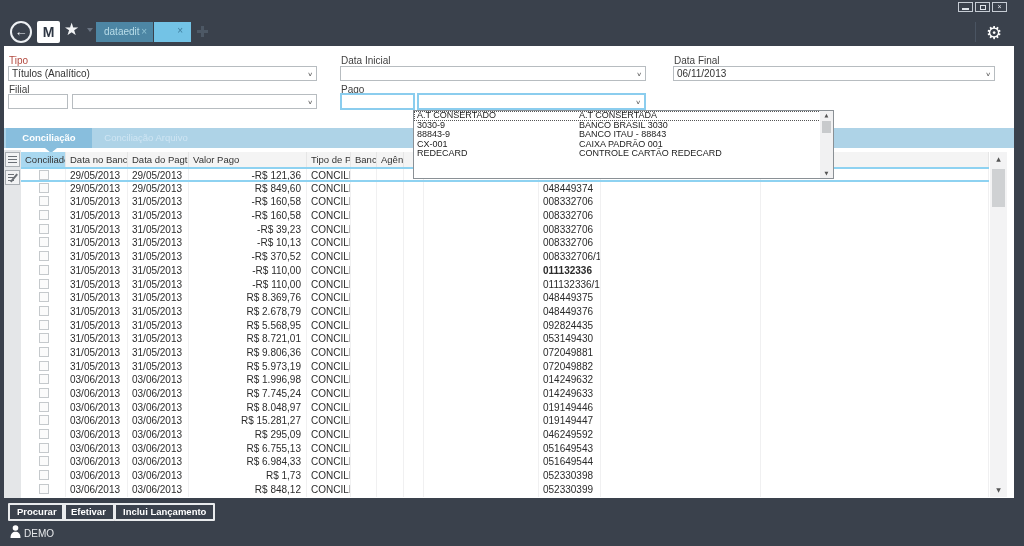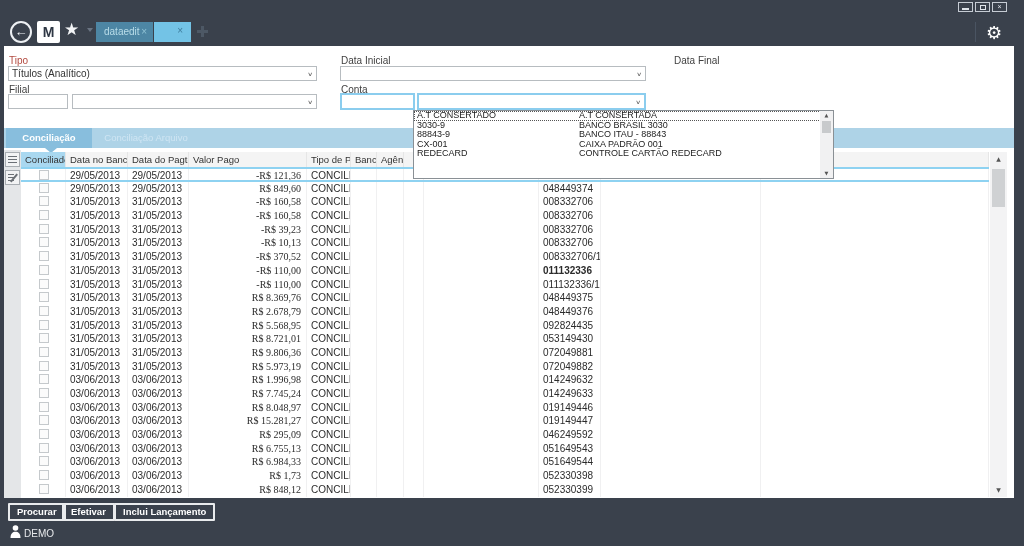--- a/index.html
+++ b/index.html
@@ -61,21 +61,21 @@
     transform:rotate(40deg);}
   .hdr{left:17px;top:106px;width:968px;height:15px;background:#f4f4f4;display:flex;}
   .h-cell{height:15px;font-size:9.5px;color:#333;line-height:15px;padding-left:4px;
     overflow:hidden;white-space:nowrap;border-right:1px solid #e6e6e6;}
   .h-cell.hl{background:#a9d8f0;}
   .rows{left:17px;top:121px;width:968px;height:330px;overflow:hidden;}
   .grid-row{display:flex;height:13.7px;}
   .grid-row.sel{border-top:2px solid #8ed2f1;border-bottom:2px solid #8ed2f1;height:14.7px;}
   .cell{height:100%;font-size:10px;color:#2b2b2b;line-height:13px;padding-left:4px;
     overflow:hidden;white-space:nowrap;border-right:1px solid #f0f0f1;}
-  .cell.c-r{text-align:right;padding-right:5px;padding-left:0;font-family:Liberation Serif, serif;}
+  .cell.c-r{text-align:right;padding-right:5px;padding-left:0;}
   .cb{width:10px;height:10px;border:1px solid #c5c9cc;background:#fbfbfb;margin:1px 0 0 14px;}
   .vsb{left:986px;top:106px;width:17px;height:345px;background:#f3f3f4;}
   .vsb .arr{position:absolute;left:0;width:17px;height:14px;color:#555;font-size:6px;
     text-align:center;line-height:14px;font-family:"DejaVu Sans",sans-serif;}
   .vsb .thumb{position:absolute;left:2px;top:17px;width:13px;height:38px;background:#cfd1d3;}
 
   
   .dd{left:409px;top:64px;width:421px;height:69px;background:#fff;border:1px solid #8a9095;
     z-index:50;}
   .dd-item{position:relative;height:9.5px;font-size:9px;color:#222;line-height:9.5px;
@@ -130,29 +130,33 @@
       <span class="chev">∨</span>
     </div>
 
     <div class="abs lbl" style="left:337px;top:9px">Data Inicial</div>
     <div class="abs combo" style="left:336px;top:20px;width:306px;height:15px">
       <span></span>
       <span class="chev">∨</span>
     </div>
 
     <div class="abs lbl" style="left:670px;top:9px">Data Final</div>
+    <div class="abs combo" style="left:669px;top:20px;width:322px;height:15px">
+      <span>06/11/2013</span>
+      <span class="chev">∨</span>
+    </div>
 
     <div class="abs lbl" style="left:5px;top:38px">Filial</div>
     <div class="abs inp" style="left:4px;top:48px;width:60px;height:15px"></div>
     <div class="abs combo" style="left:68px;top:48px;width:245px;height:15px">
       <span></span>
       <span class="chev">∨</span>
     </div>
 
-    <div class="abs lbl" style="left:337px;top:38px">Conta</div>
+    <div class="abs lbl" style="left:337px;top:38px">Pago</div>
     <div class="abs inp focusblue" style="left:336px;top:47px;width:75px;height:17px"></div>
     <div class="abs combo focusblue" style="left:413px;top:47px;width:229px;height:17px">
       <span></span>
       <span class="chev" style="top:2px">∨</span>
     </div>
 
     <div class="abs strip"></div>
     <div class="abs vtab-active">Conciliação Manual</div>
     <div class="abs vtab-notch"></div>
     <div class="abs vtab-inactive">Conciliação Arquivo</div>

